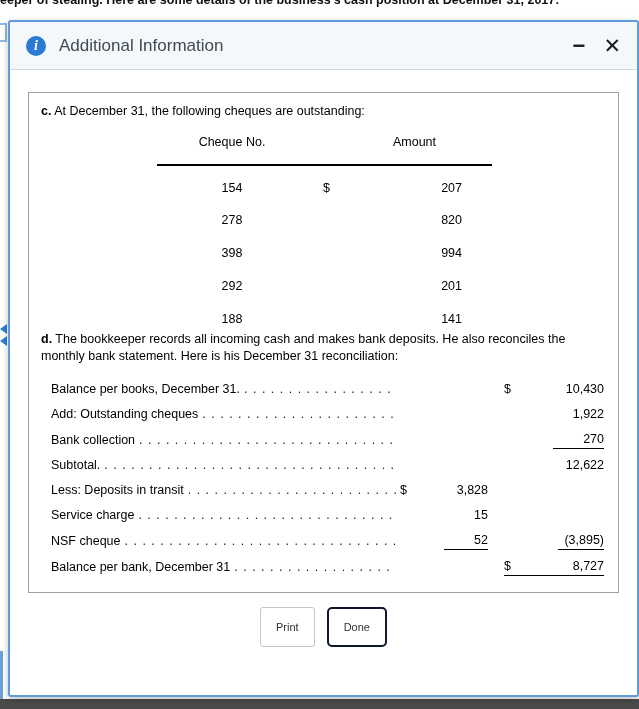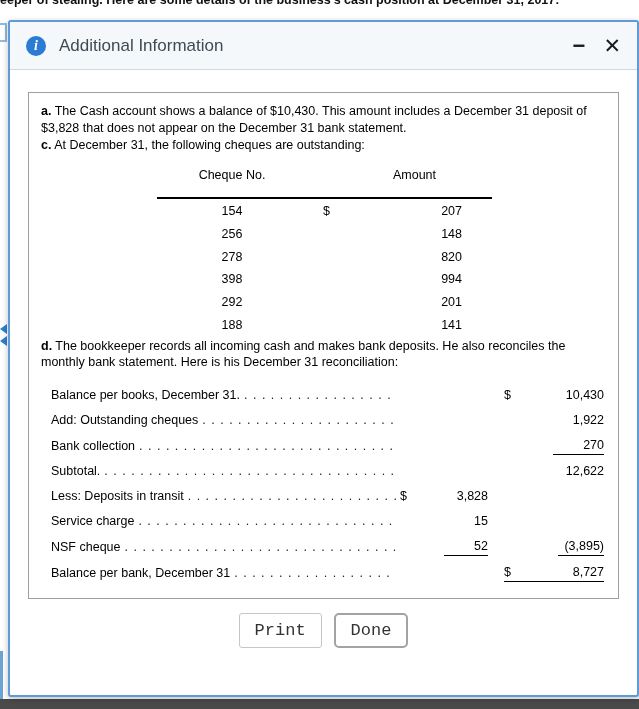--- a/index.html
+++ b/index.html
@@ -47,42 +47,42 @@
   .content-box { border:1px solid #9aa0a6; padding:10px 12px 12px 12px; font-size:12.5px; line-height:1.34; }
   p.item { margin:0; }
   p.item .prefix { font-weight:bold; }
 
   
   .cheque-table { margin:14px 0 2px 116px; width:335px; }
   .ct-header, .ct-row { display:grid; grid-template-columns:150px 50px 135px; }
   .ct-header { border-bottom:2px solid #000; padding-bottom:13px; }
   .ct-h1 { text-align:center; }
   .ct-h2 { grid-column:3; text-align:center; padding-right:20px; }
-  .ct-row { padding:4px 0 2px 0; }
+  .ct-row { padding:14px 0 2px 0; }
   .ct-no { text-align:center; }
   .ct-dollar { padding-left:16px; }
   .ct-amt { text-align:right; padding-right:30px; }
 
   
   .recon { margin:16px 2px 4px 10px; }
   .r-row { display:flex; align-items:flex-end; margin-bottom:8px; line-height:17px; }
   .r-row:last-child { margin-bottom:0; }
   .r-label { white-space:nowrap; flex-shrink:0; }
   .r-leader { flex:1; overflow:hidden; white-space:nowrap; margin:0 4px; letter-spacing:1px; color:#222; }
   .r-c1 { width:88px; flex-shrink:0; display:flex; justify-content:space-between; }
   .r-c2 { width:100px; flex-shrink:0; display:flex; justify-content:space-between; margin-left:16px; }
   .u { border-bottom:1px solid #000; }
   .v.u { padding-left:30px; }
   .v.u.small { padding-left:6px; }
 
   
   .btn-row { display:flex; justify-content:center; gap:12px; margin-top:14px; padding-bottom:6px; }
-  .btn { font-family:Liberation Mono, monospace; font-size:17px; background:#fff; color:#333; cursor:pointer; }
+  .btn { font-family:Liberation Sans, sans-serif; font-size:11px; background:#fff; color:#333; cursor:pointer; }
   .btn-print { border:1px solid #c6c6c6; border-radius:3px; padding:7px 15px; }
-  .btn-done  { border:2px solid #a3a3a3; border-radius:5px; padding:6px 15px; }
+  .btn-done  { border:2px solid #0f172a; border-radius:5px; padding:12px 15px; }
 </style>
 </head>
 <body>
 
 <div class="top-text">eeper of stealing. Here are some details of the business's cash position at December 31, 2017:</div>
 <div class="frag-top"></div>
 <div class="frag-chevrons">
   <div class="tri"></div>
   <div class="tri"></div>
 </div>
@@ -96,37 +96,31 @@
     <div class="modal-title">Additional Information</div>
     <div class="win-btns">
       <span class="min-btn">−</span>
       <span class="close-btn">✕</span>
     </div>
   </div>
 
   <div class="modal-body">
     <div class="content-box">
 
-      <p class="item"><span class="prefix">a.</span><span> The Cash account shows a balance of $10,430. This amount includes a December 31 deposit of $3,828 that does not appear on the December 31 bank statement.</span></p>
       <p class="item"><span class="prefix">c.</span><span> At December 31, the following cheques are outstanding:</span></p>
 
       <div class="cheque-table">
         <div class="ct-header">
           <div class="ct-h1">Cheque No.</div>
           <div class="ct-h2">Amount</div>
         </div>
         <div class="ct-row">
           <div class="ct-no">154</div>
           <div class="ct-dollar">$</div>
           <div class="ct-amt">207</div>
-        </div>
-        <div class="ct-row">
-          <div class="ct-no">256</div>
-          <div class="ct-dollar"></div>
-          <div class="ct-amt">148</div>
         </div>
         <div class="ct-row">
           <div class="ct-no">278</div>
           <div class="ct-dollar"></div>
           <div class="ct-amt">820</div>
         </div>
         <div class="ct-row">
           <div class="ct-no">398</div>
           <div class="ct-dollar"></div>
           <div class="ct-amt">994</div>

